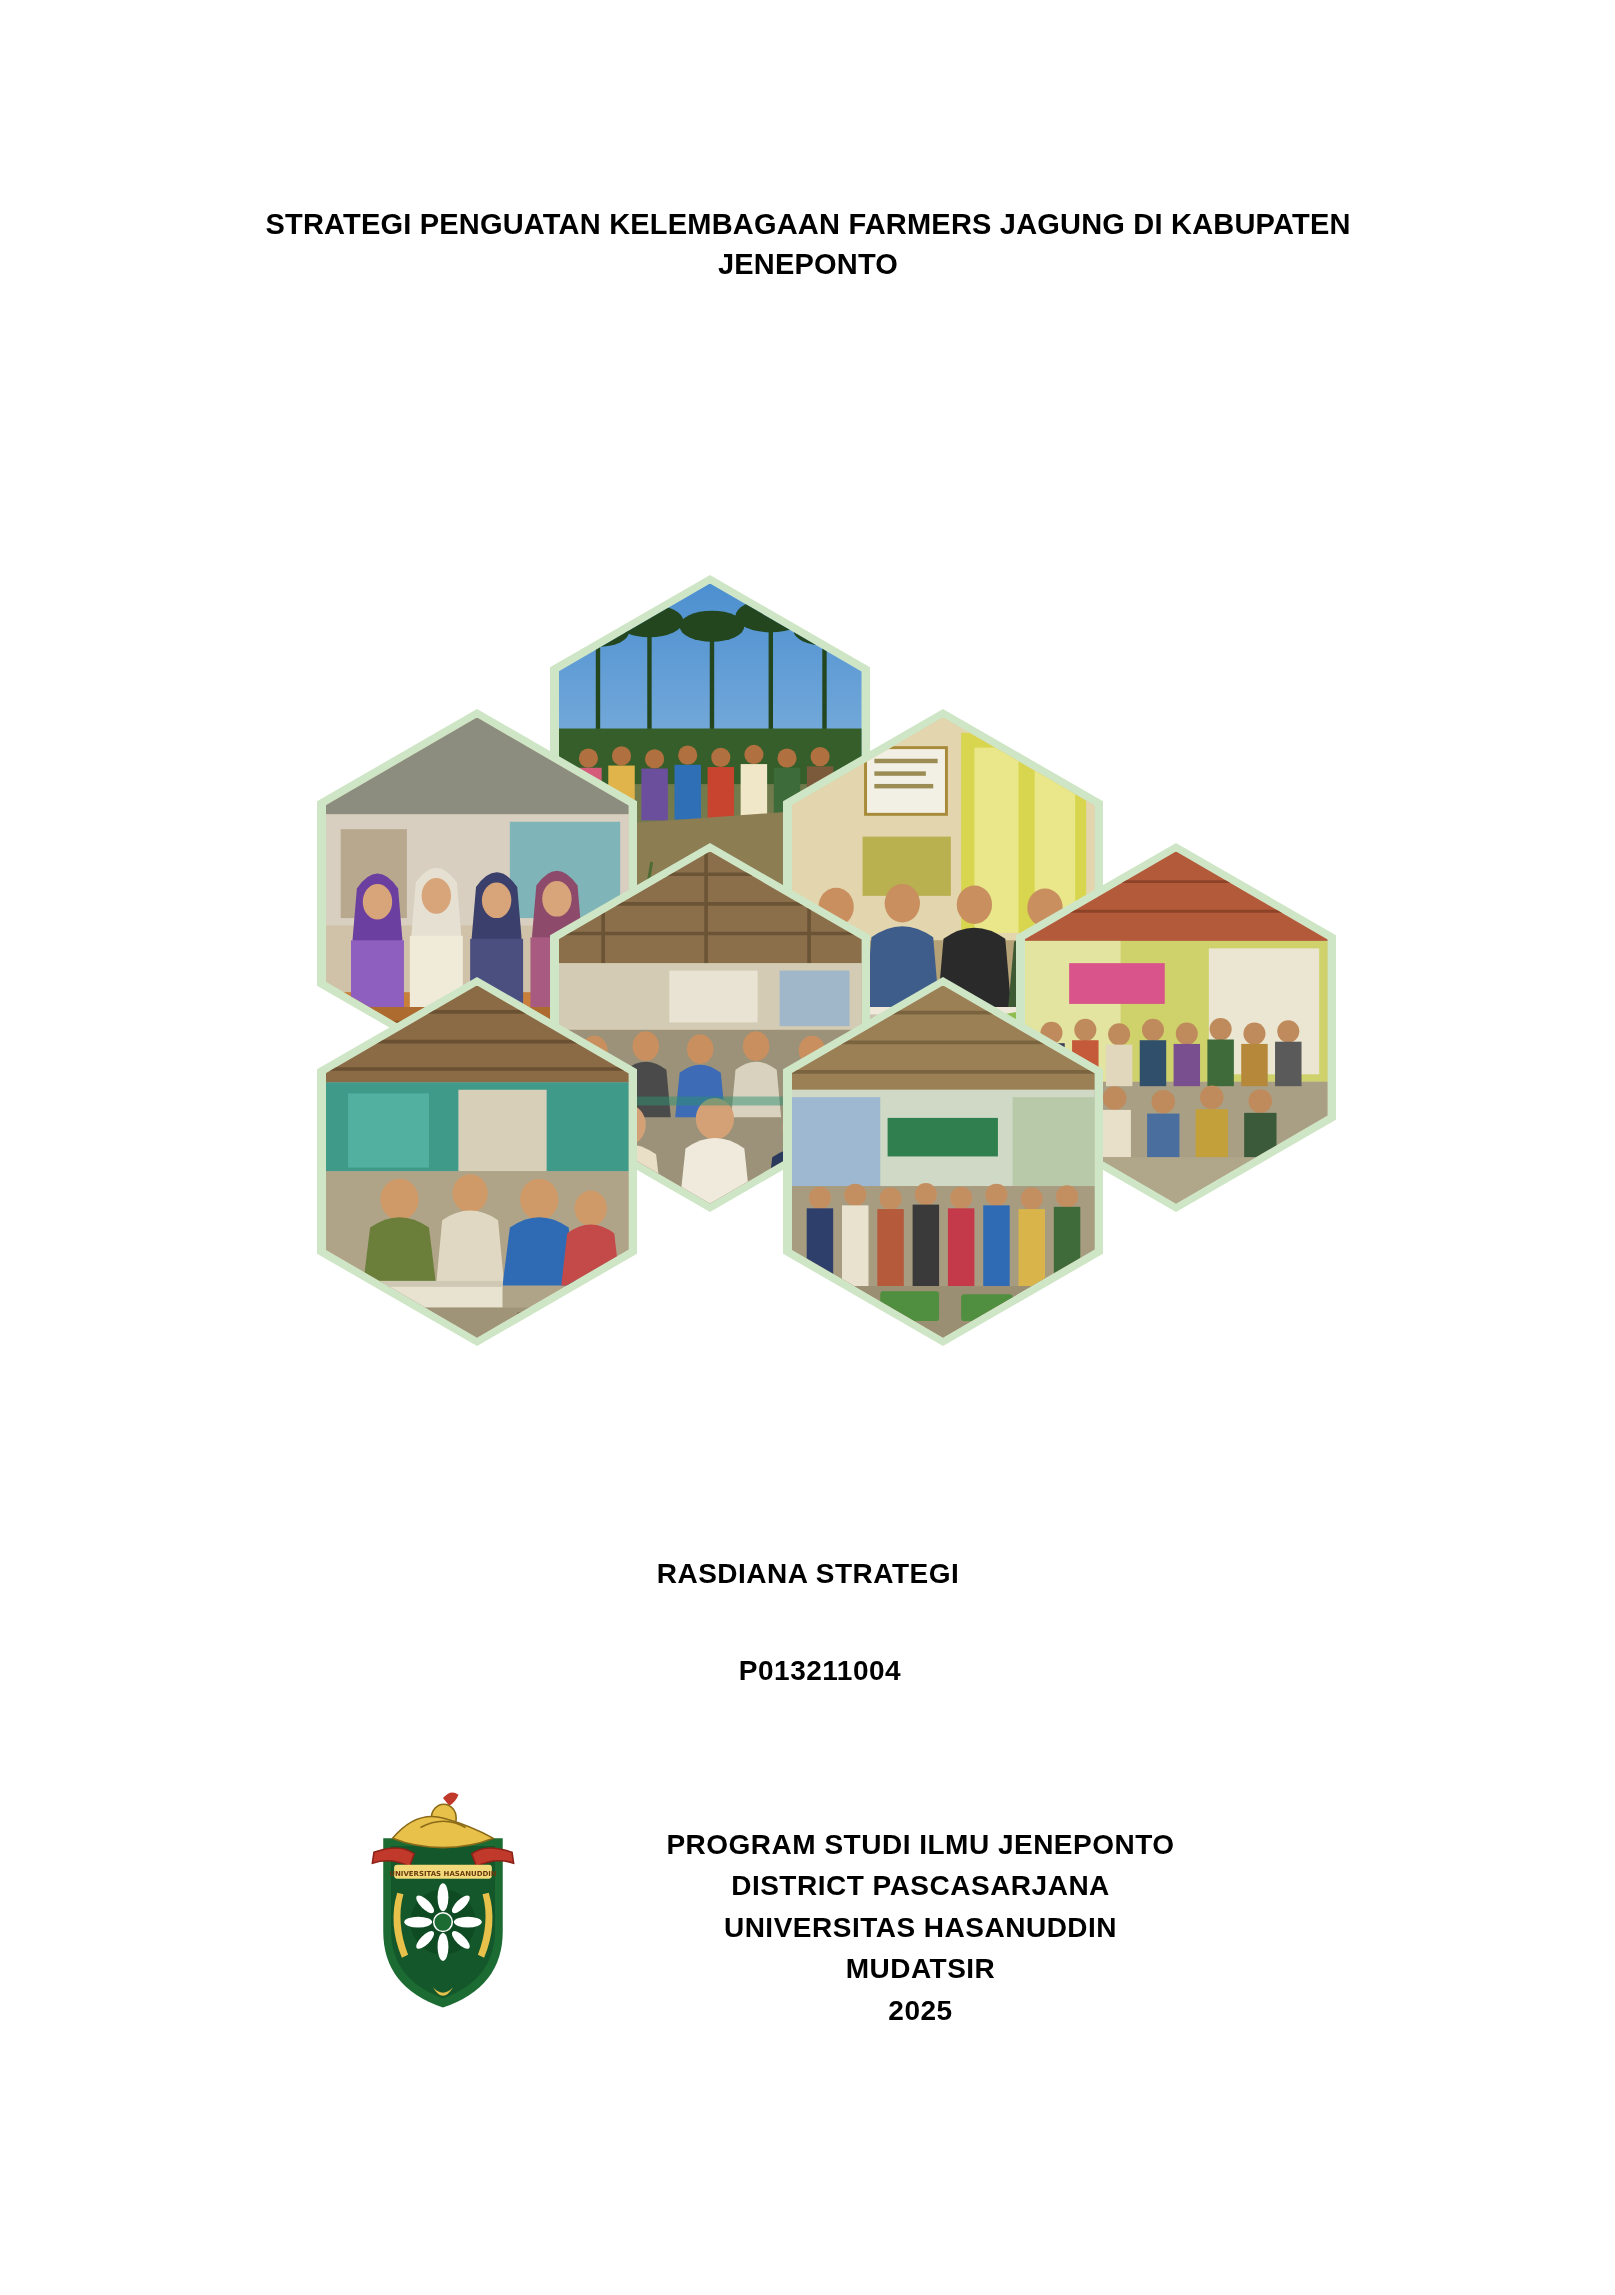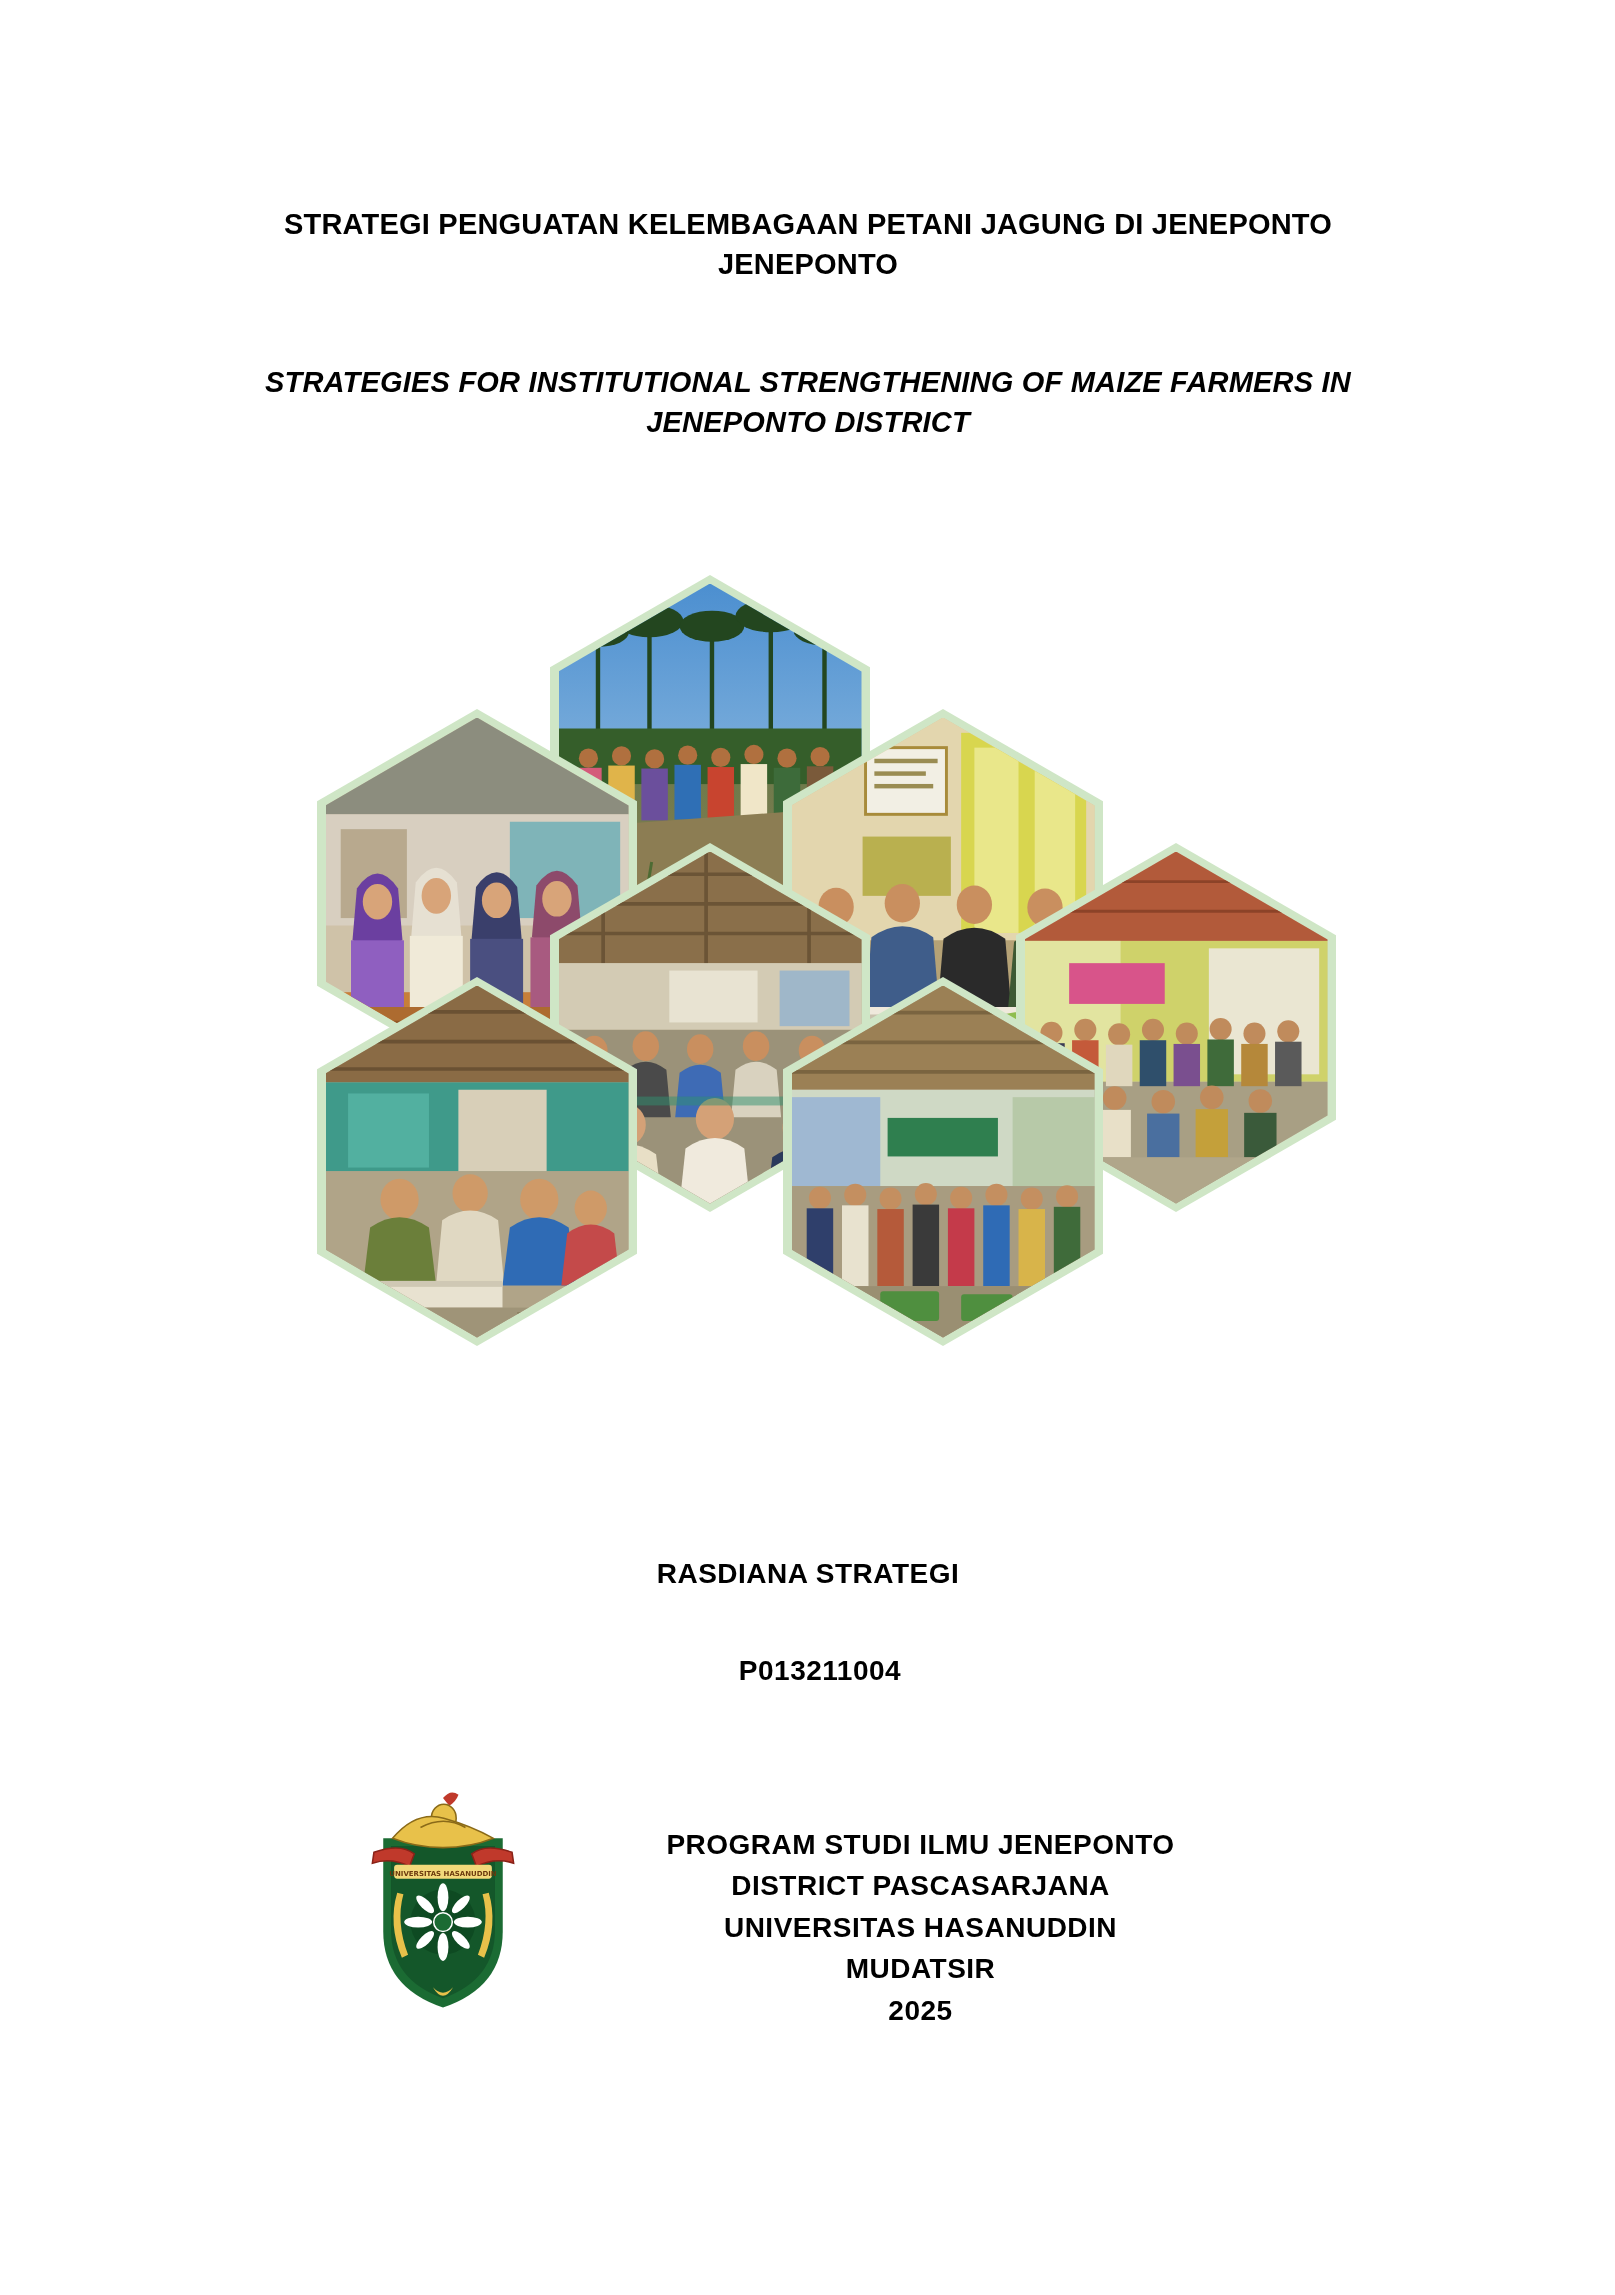--- a/index.html
+++ b/index.html
@@ -131,22 +131,21 @@
     padding-top: 45px;
     width: 699px;
   }
 </style>
 </head>
 <body>
 
 <div class="page">
 
   <div class="title-block">
-    <div class="title-id">STRATEGI PENGUATAN KELEMBAGAAN PETANI JAGUNG DI JENEPONTO JENEPONTO</div>
-    <div class="title-en">STRATEGIES FOR INSTITUTIONAL STRENGTHENING OF MAIZE FARMERS IN JENEPONTO DISTRICT</div>
+    <div class="title-id">STRATEGI PENGUATAN KELEMBAGAAN FARMERS JAGUNG DI KABUPATEN JENEPONTO</div>
   </div>
 
   <div class="collage">
 
     <div class="hex hex-outer" style="left:294px; top:0px; width:320px; height:369px;">
       <div class="hex-inner">
         <div class="photo">
           <svg viewBox="0 0 412 475" preserveAspectRatio="none" xmlns="http://www.w3.org/2000/svg">
             <defs>
               <linearGradient id="skyA" x1="0" y1="0" x2="0" y2="1">

